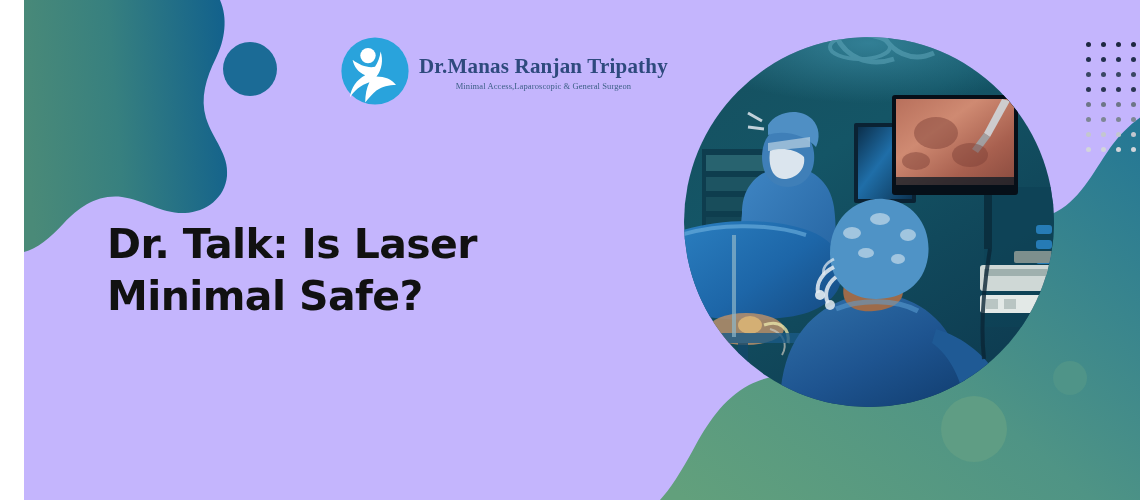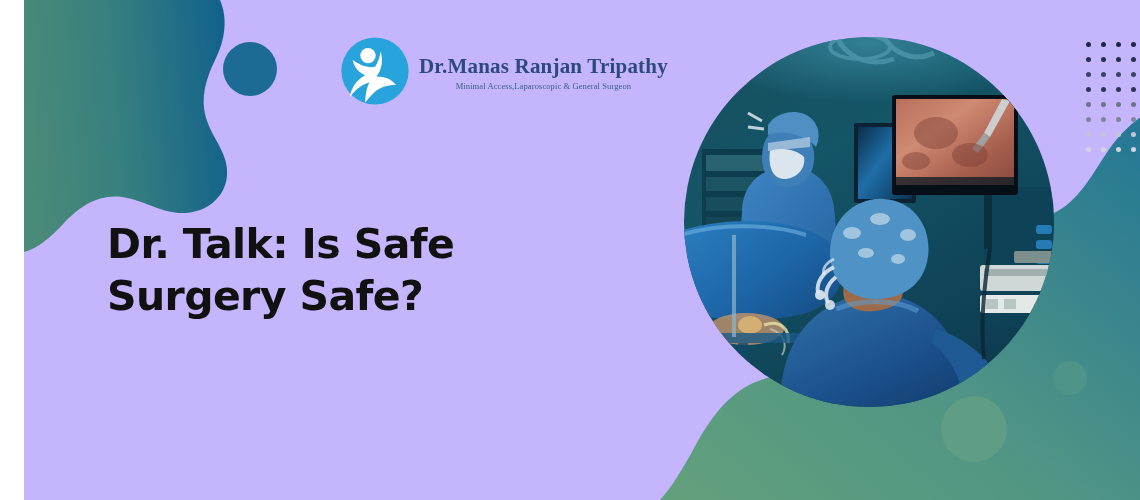--- a/index.html
+++ b/index.html
@@ -368,15 +368,15 @@
                C36,84 38,74 42,66 C30,70 20,78 14,88
                C16,74 24,62 36,56 C26,52 20,44 18,34
                C28,42 40,46 50,44 C54,38 57,30 58,22 Z" fill="#ffffff"></path>
     </svg>
     <div class="logo-text">
       <div class="logo-name">Dr.Manas Ranjan Tripathy</div>
       <div class="logo-tagline">Minimal Access,Laparoscopic &amp;  General Surgeon</div>
     </div>
   </div>
 
-  <h1 class="headline">Dr. Talk: Is Safe Surgery Safe?</h1>
+  <h1 class="headline">Dr. Talk: Is Laser Minimal Safe?</h1>
 
 </div>
 
 </body></html>

